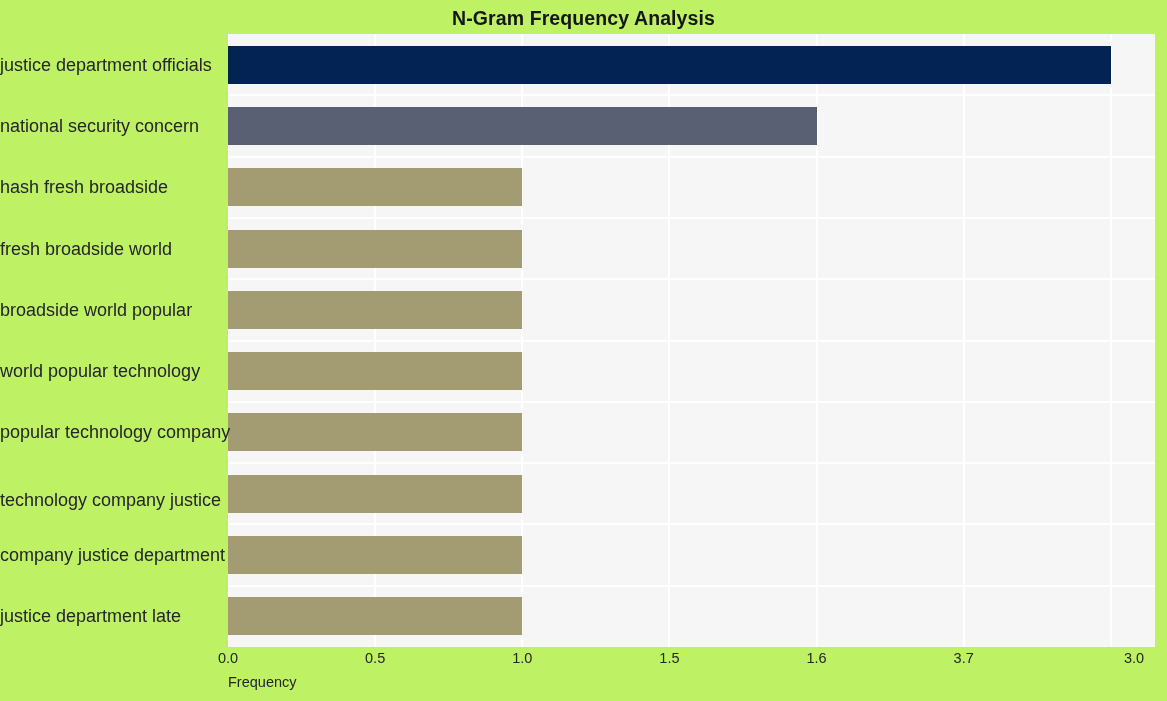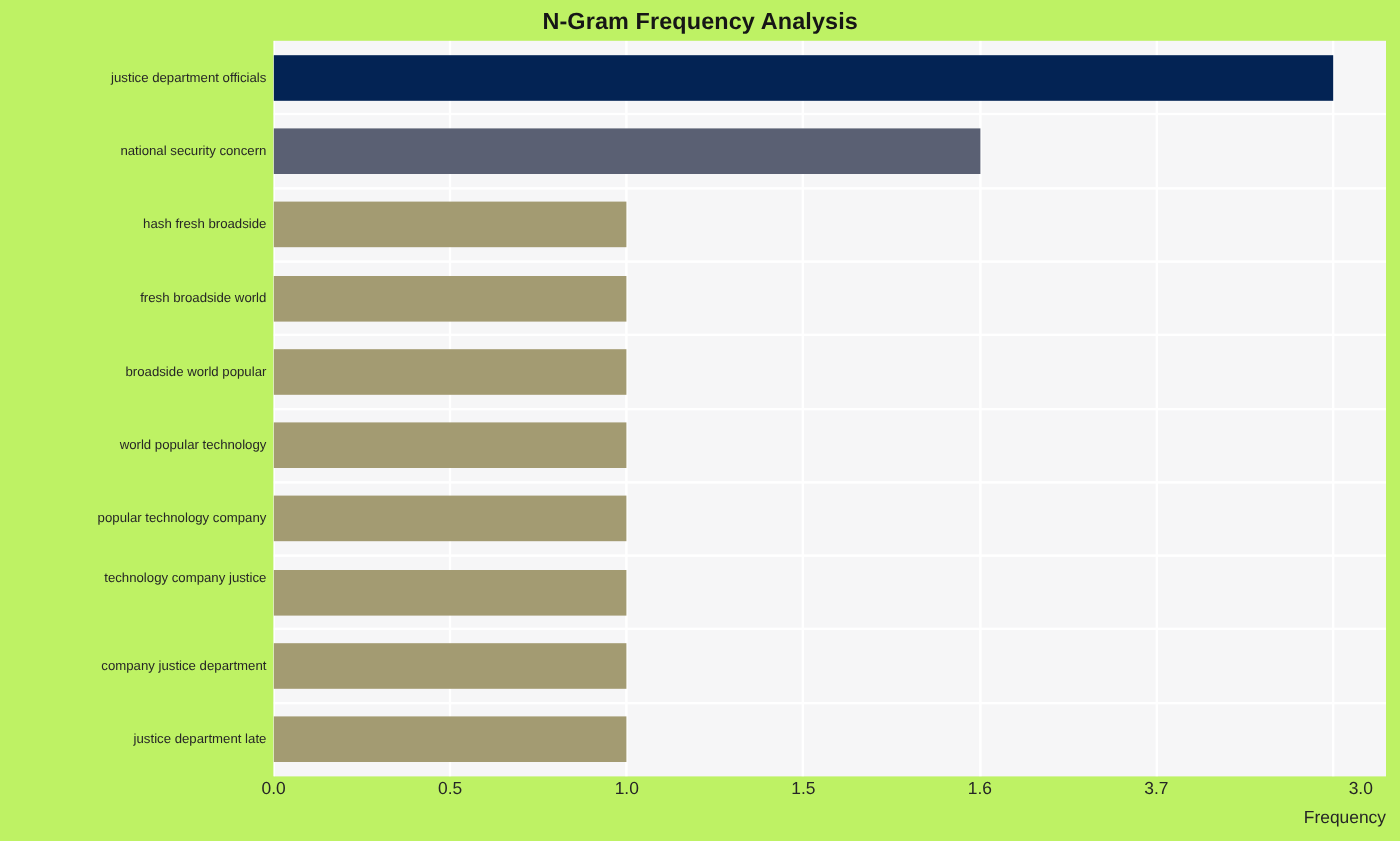--- a/index.html
+++ b/index.html
@@ -70,22 +70,22 @@
     position: absolute;
     left: 0;
     top: 34px;
     width: 222px;
     height: 613px;
   }
   .ytick {
     position: absolute;
     right: 0;
     width: 222px;
-    text-align: right;
-    font-size: 11px;
+    text-align: left;
+    font-size: 18px;
     color: #262626;
     white-space: nowrap;
     transform: translateY(-50%);
   }
 
   
   #x-axis-labels {
     position: absolute;
     left: 0;
     top: 650px;
@@ -99,21 +99,21 @@
     color: #262626;
     transform: translateX(-50%);
     white-space: nowrap;
   }
 
   #x-axis-title {
     position: absolute;
     left: 228px;
     top: 674px;
     width: 927px;
-    text-align: right;
+    text-align: left;
     font-size: 14.5px;
     color: #262626;
   }
 </style>
 </head>
 <body>
 
 <div id="figure">
 
   <div id="chart-title">N-Gram Frequency Analysis</div>
@@ -154,21 +154,21 @@
   </div>
 
   <div id="y-axis-labels">
       <div class="ytick" style="top: 30.65px;">justice department officials</div>
       <div class="ytick" style="top: 91.95px; padding-left: 48px;">national security concern</div>
       <div class="ytick" style="top: 153.25px;">hash fresh broadside</div>
       <div class="ytick" style="top: 214.55px;">fresh broadside world</div>
       <div class="ytick" style="top: 275.85px;">broadside world popular</div>
       <div class="ytick" style="top: 337.15px;">world popular technology</div>
       <div class="ytick" style="top: 398.45px;">popular technology company</div>
-      <div class="ytick" style="top: 448px;">technology company justice</div>
+      <div class="ytick" style="top: 466px;">technology company justice</div>
       <div class="ytick" style="top: 521.05px;">company justice department</div>
       <div class="ytick" style="top: 582.35px;">justice department late</div>
     </div>
 
   <div id="x-axis-labels">
       <div class="xtick" style="left: 228px;">0.0</div>
       <div class="xtick" style="left: 375.143px;">0.5</div>
       <div class="xtick" style="left: 522.286px;">1.0</div>
       <div class="xtick" style="left: 669.429px;">1.5</div>
       <div class="xtick" style="left: 816.571px;">1.6</div>

